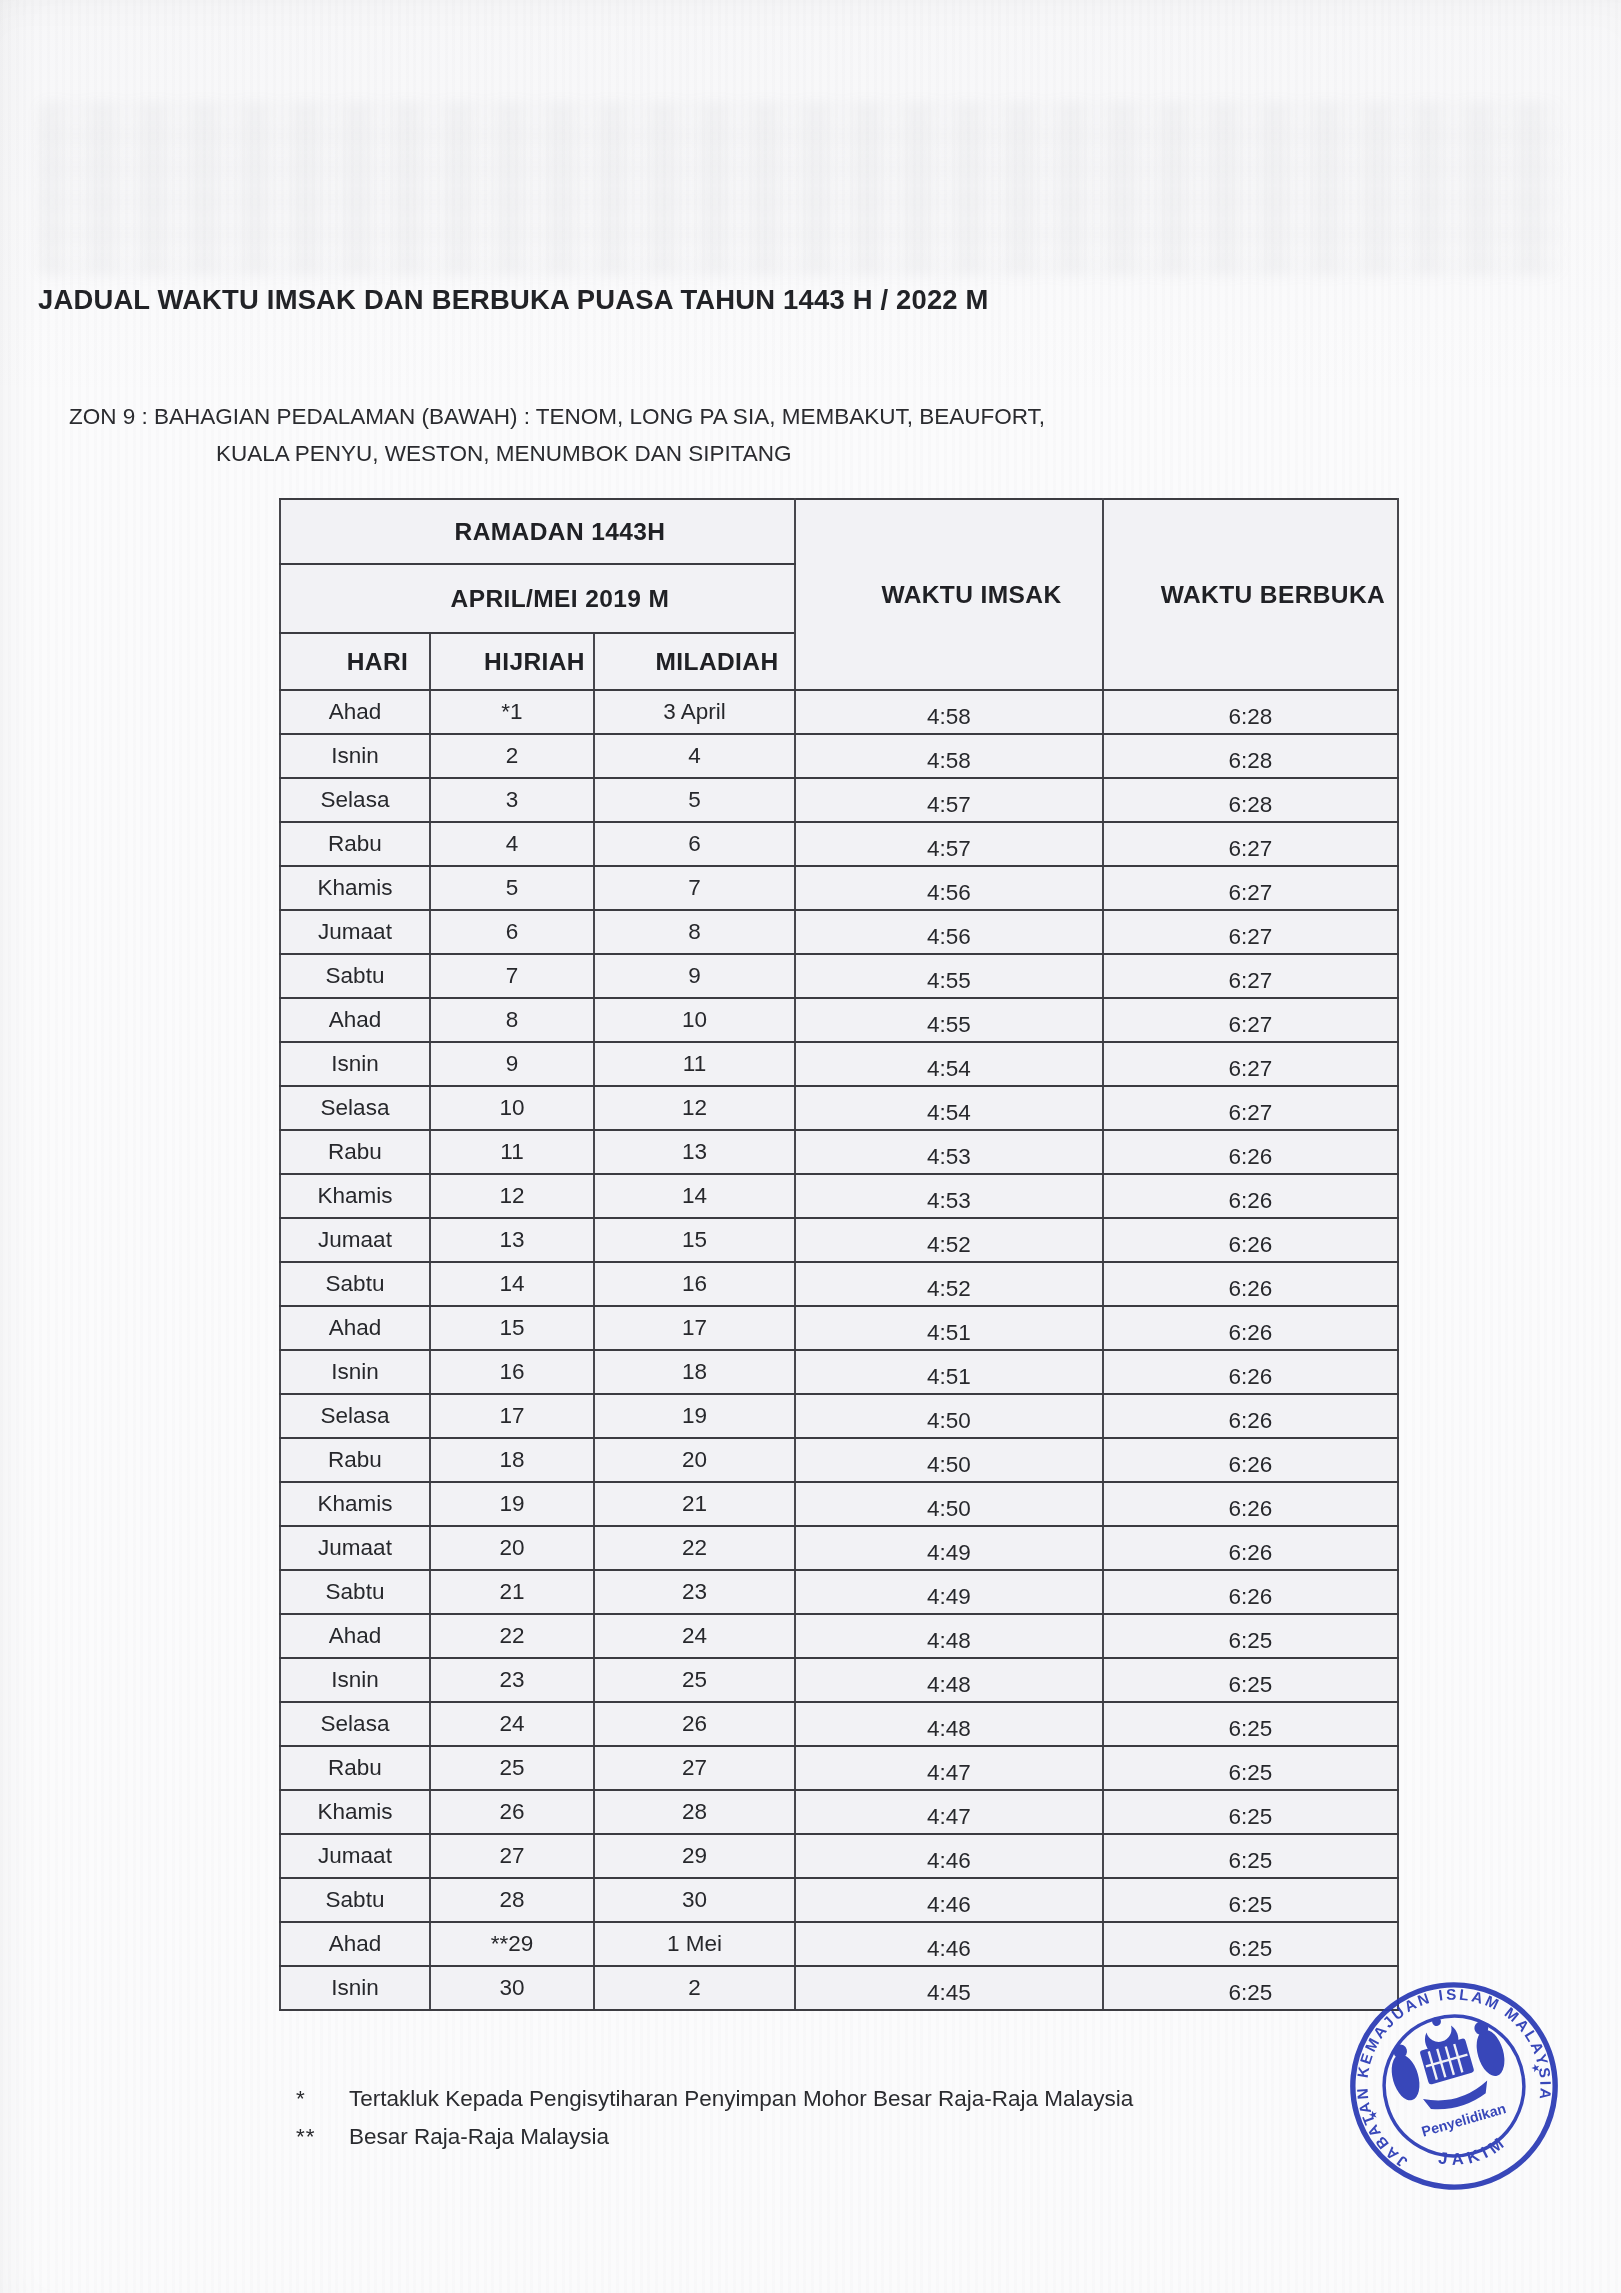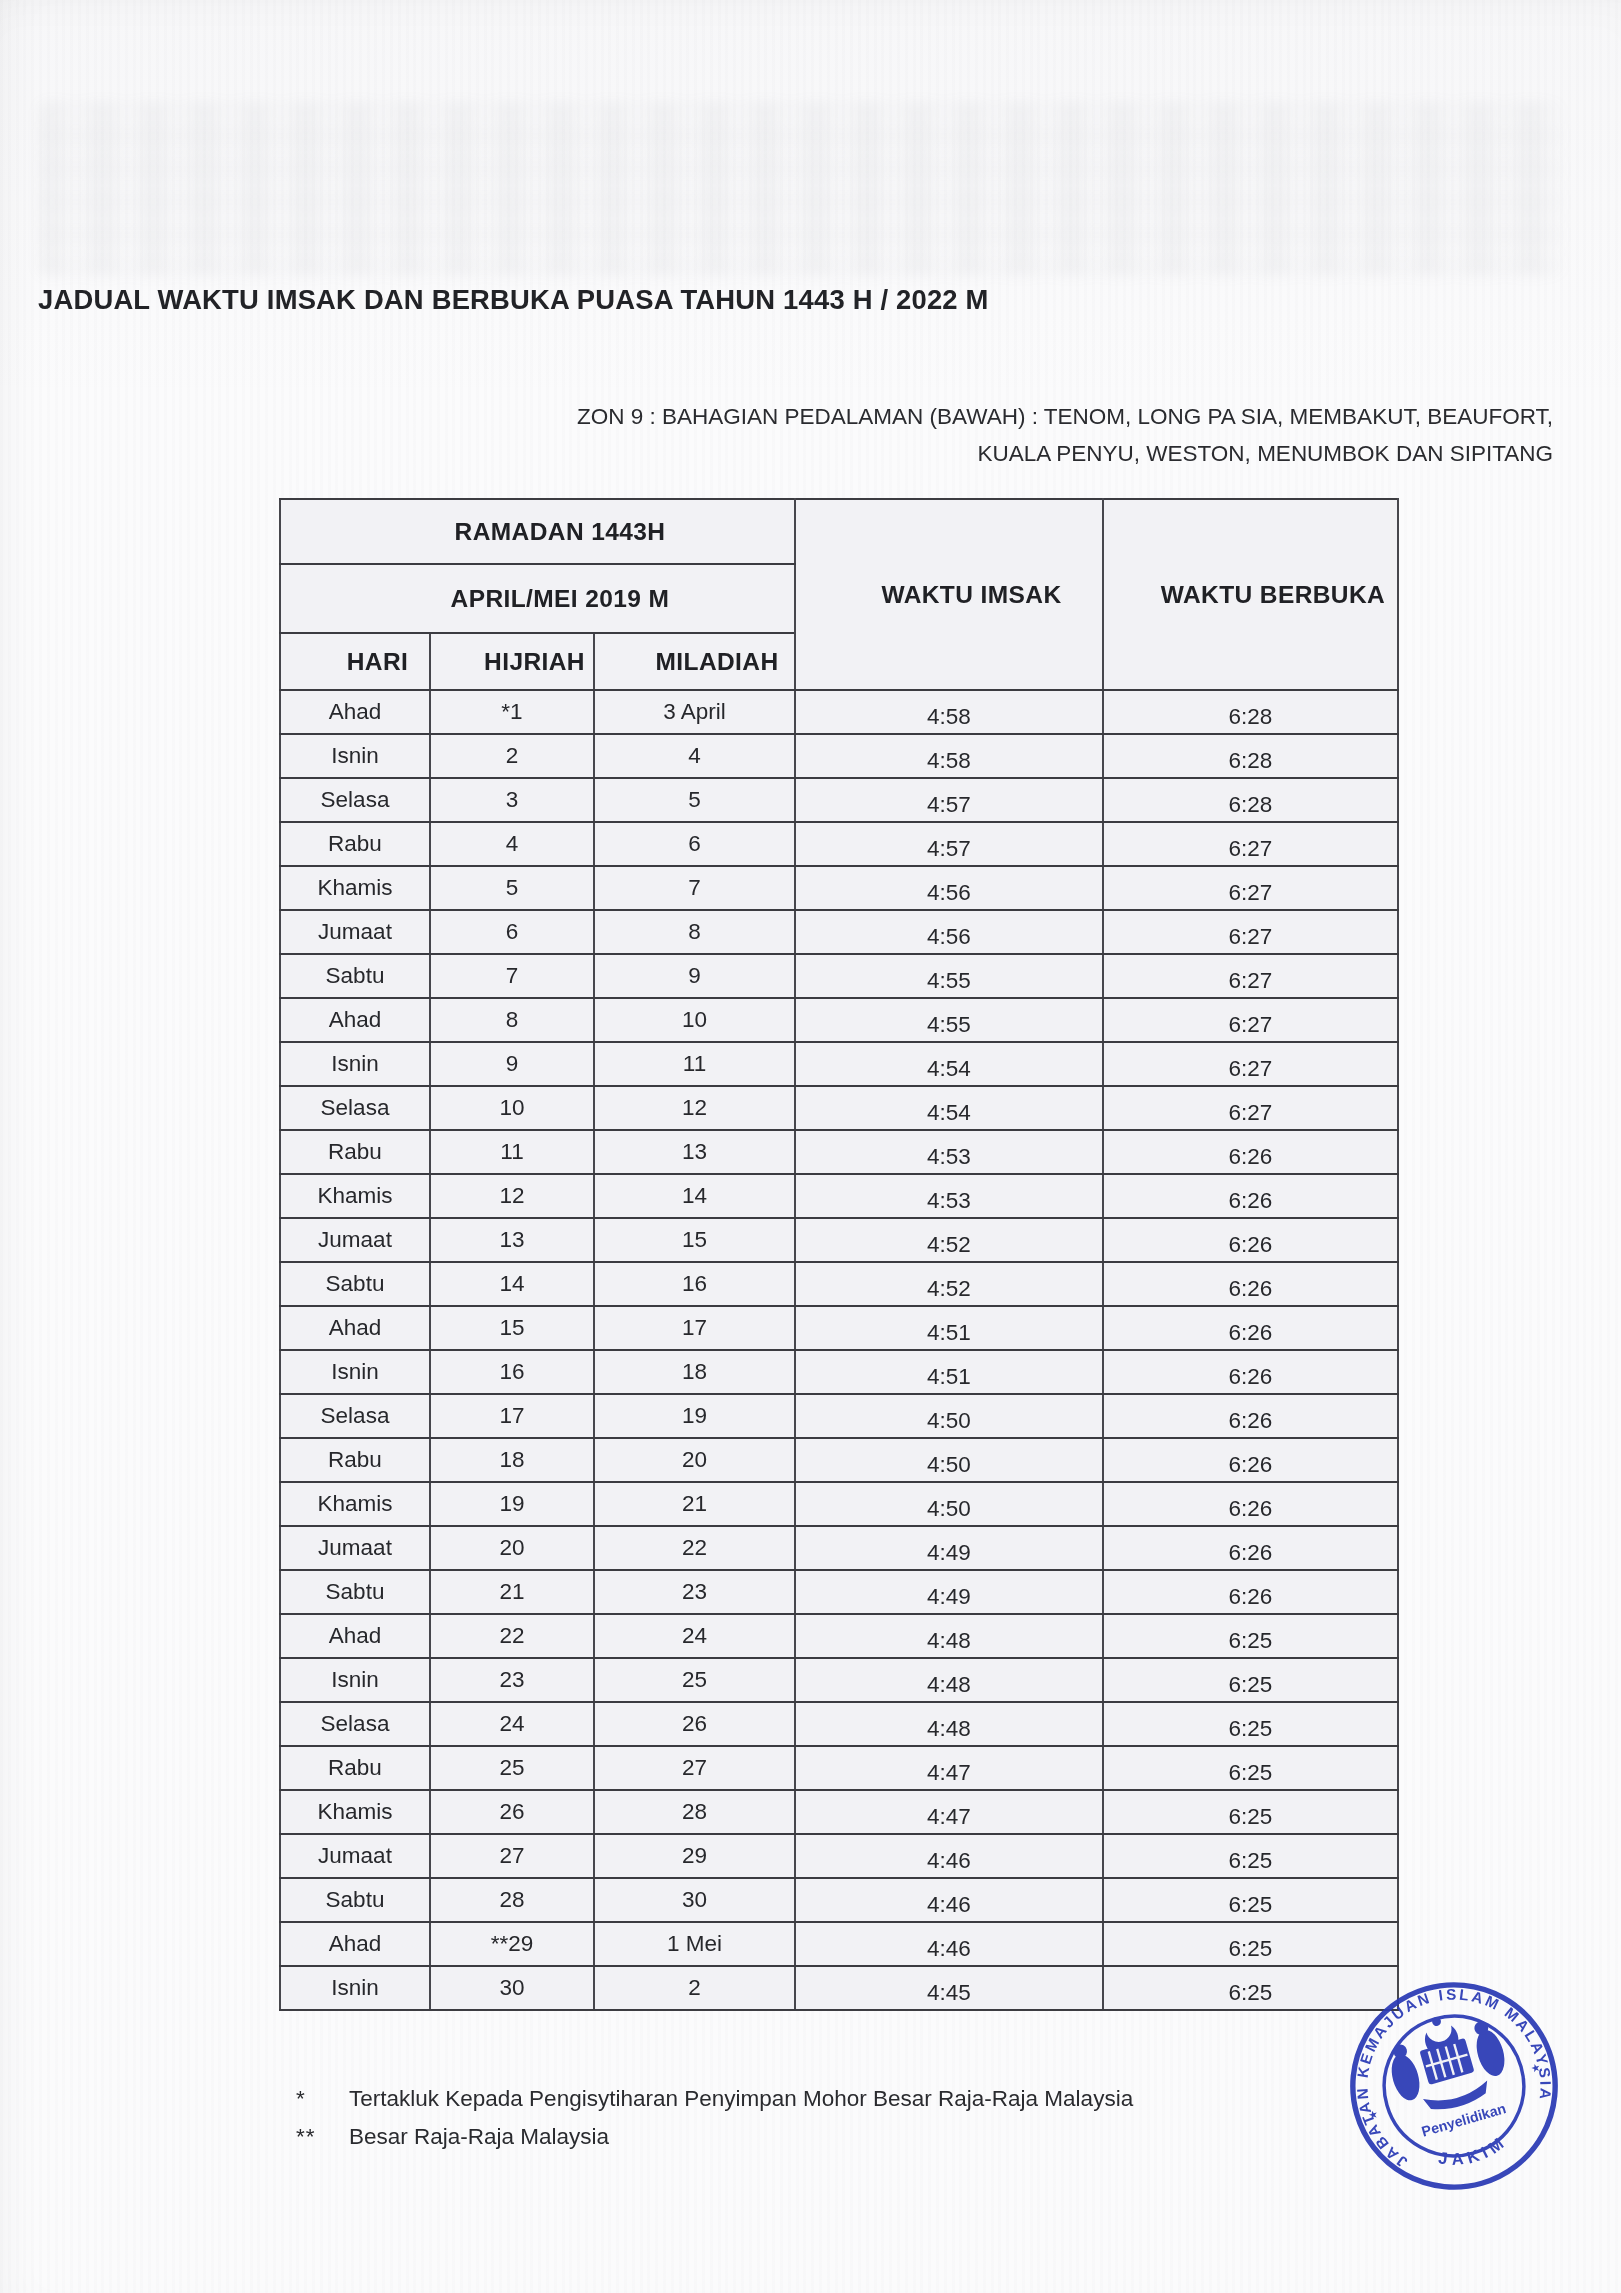--- a/index.html
+++ b/index.html
@@ -18,21 +18,21 @@
   }
   .ghost-band {
     position:absolute; left:39px; right:59px; top:103px; height:172px;
     background:
       repeating-linear-gradient(90deg, rgba(125,128,140,0.10) 0 23.5px, rgba(125,128,140,0.02) 23.5px 51px),
       repeating-linear-gradient(0deg, rgba(125,128,140,0.05) 0 13.7px, rgba(125,128,140,0.01) 13.7px 33px);
     filter:blur(6.9px); opacity:.5; border-radius:7.8px;
   }
   .title-block { position:absolute; top:278px; left:0; width:100%; 
     font-weight:bold; font-size:27.4px; line-height:44px; color:#222327; letter-spacing:0.2px;padding-left:38px; }
-  .zone-block { position:absolute; top:398px; left:69px; width:1484px; text-align:right;
+  .zone-block { position:absolute; top:398px; left:69px; width:1484px; text-align:left;
     font-size:22.5px; line-height:37px; color:#2a2b2f; }
   .zone-line2 { padding-left:147px; }
 
   table.imsak-table {
     position:absolute; left:279px; top:498px;
     border-collapse:collapse; table-layout:fixed;
     background:#f2f2f5;
     border:2.9px solid #2e2e33;
   }
   .imsak-table col.c1 { width:150px; }

